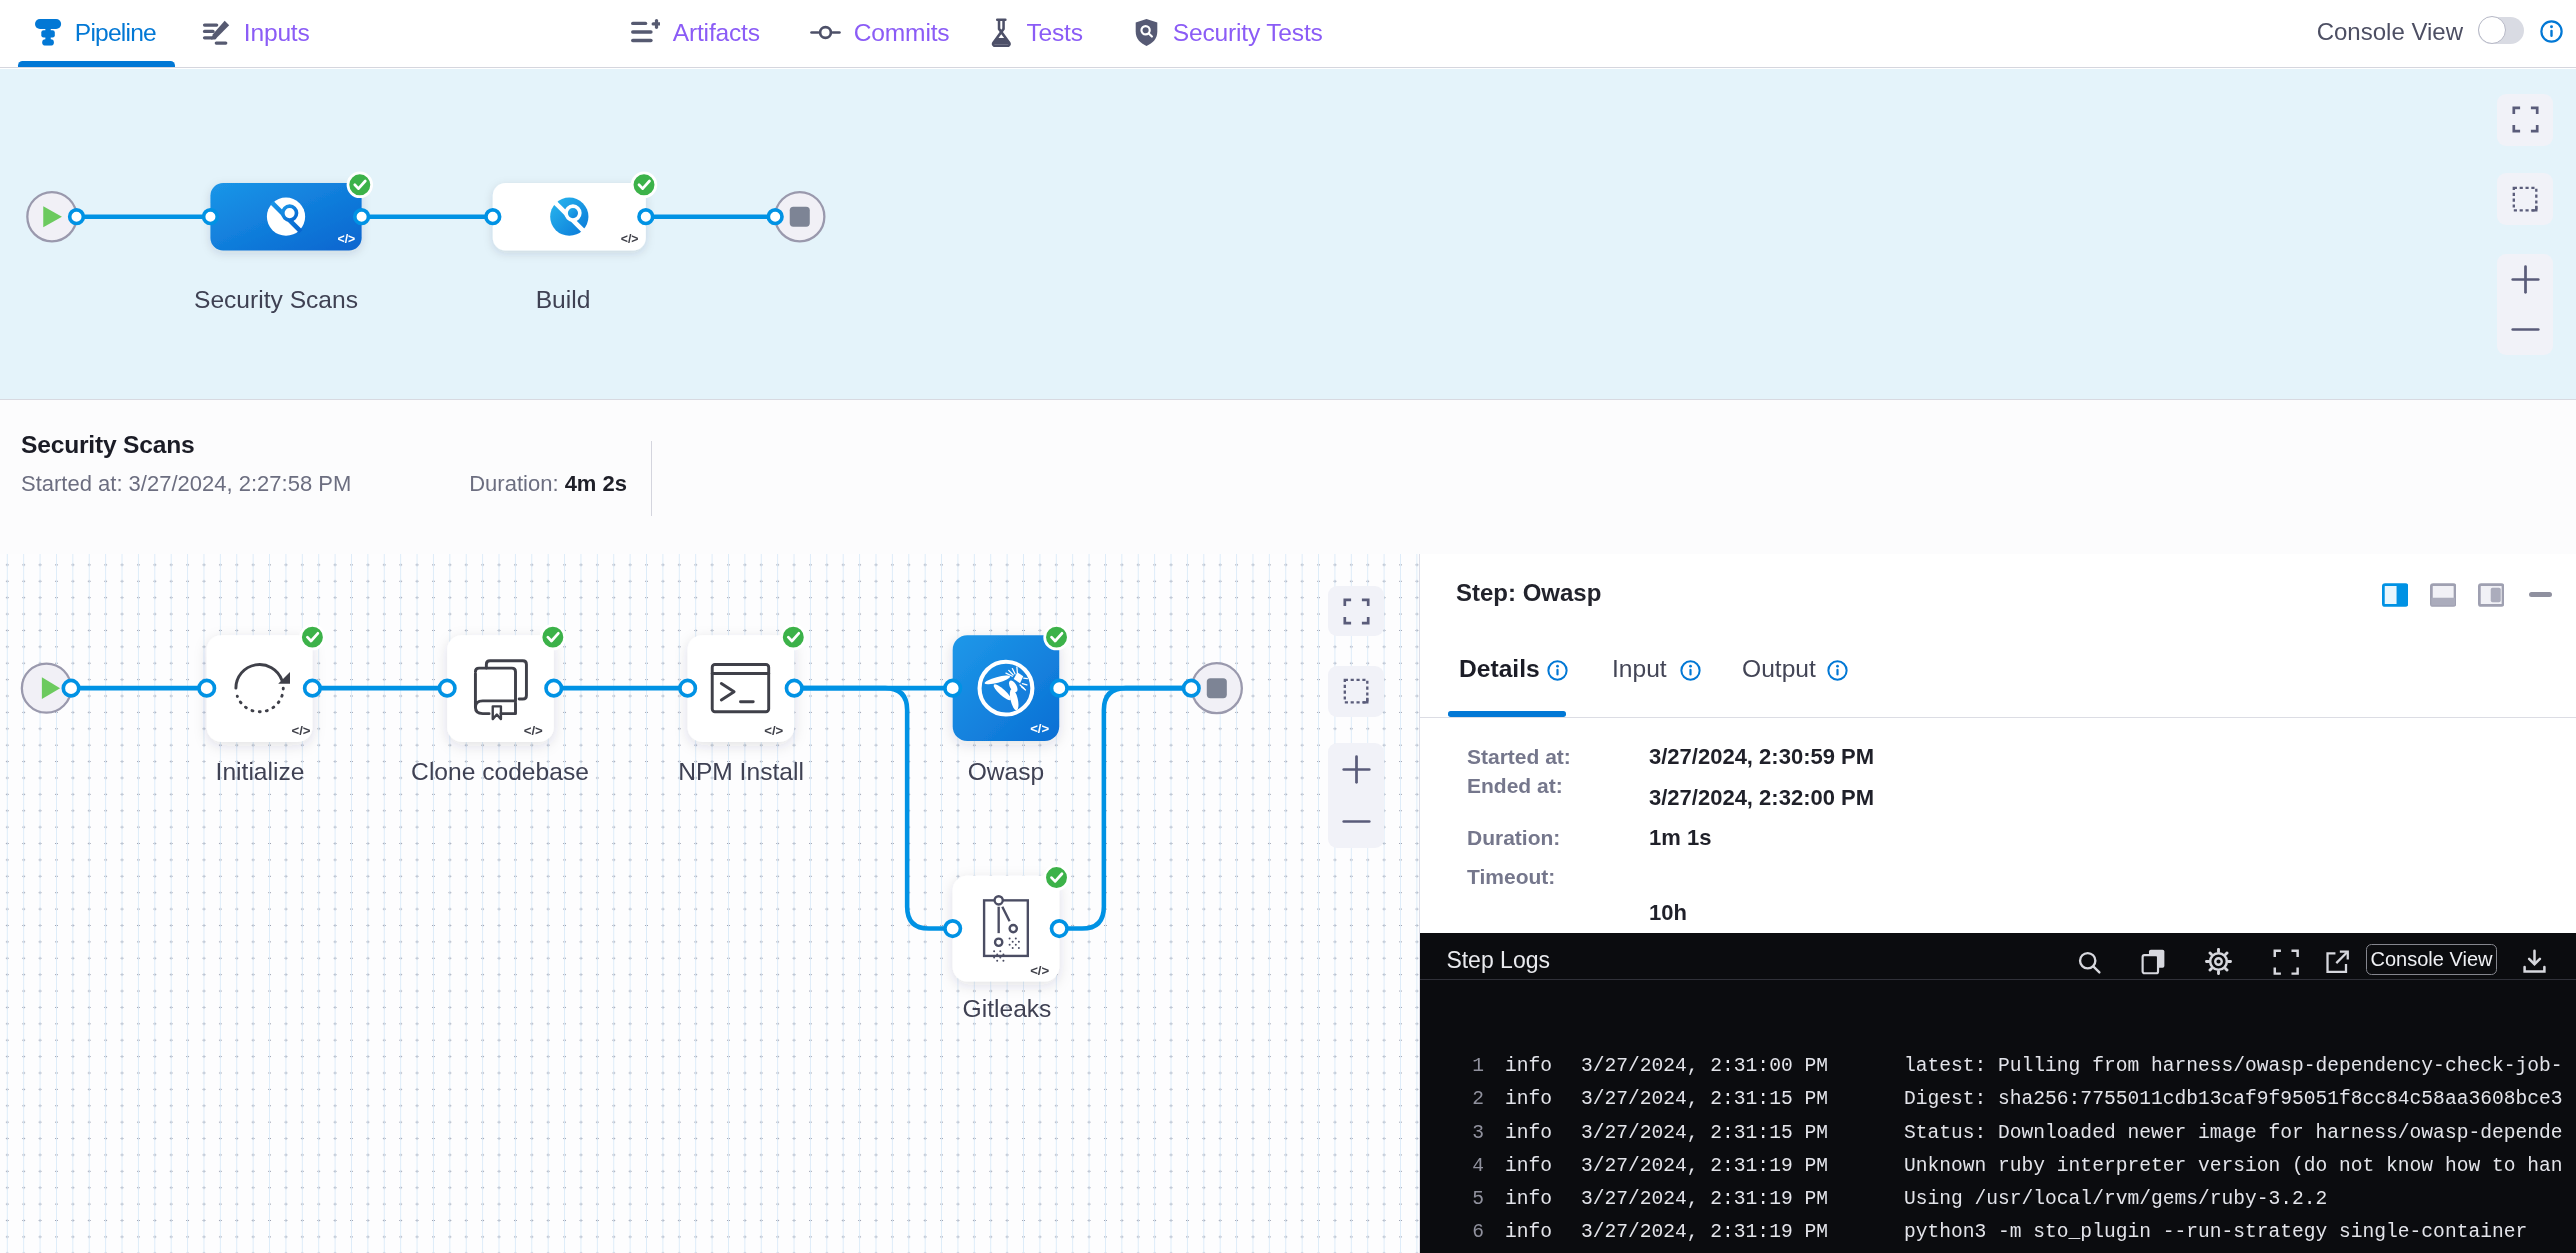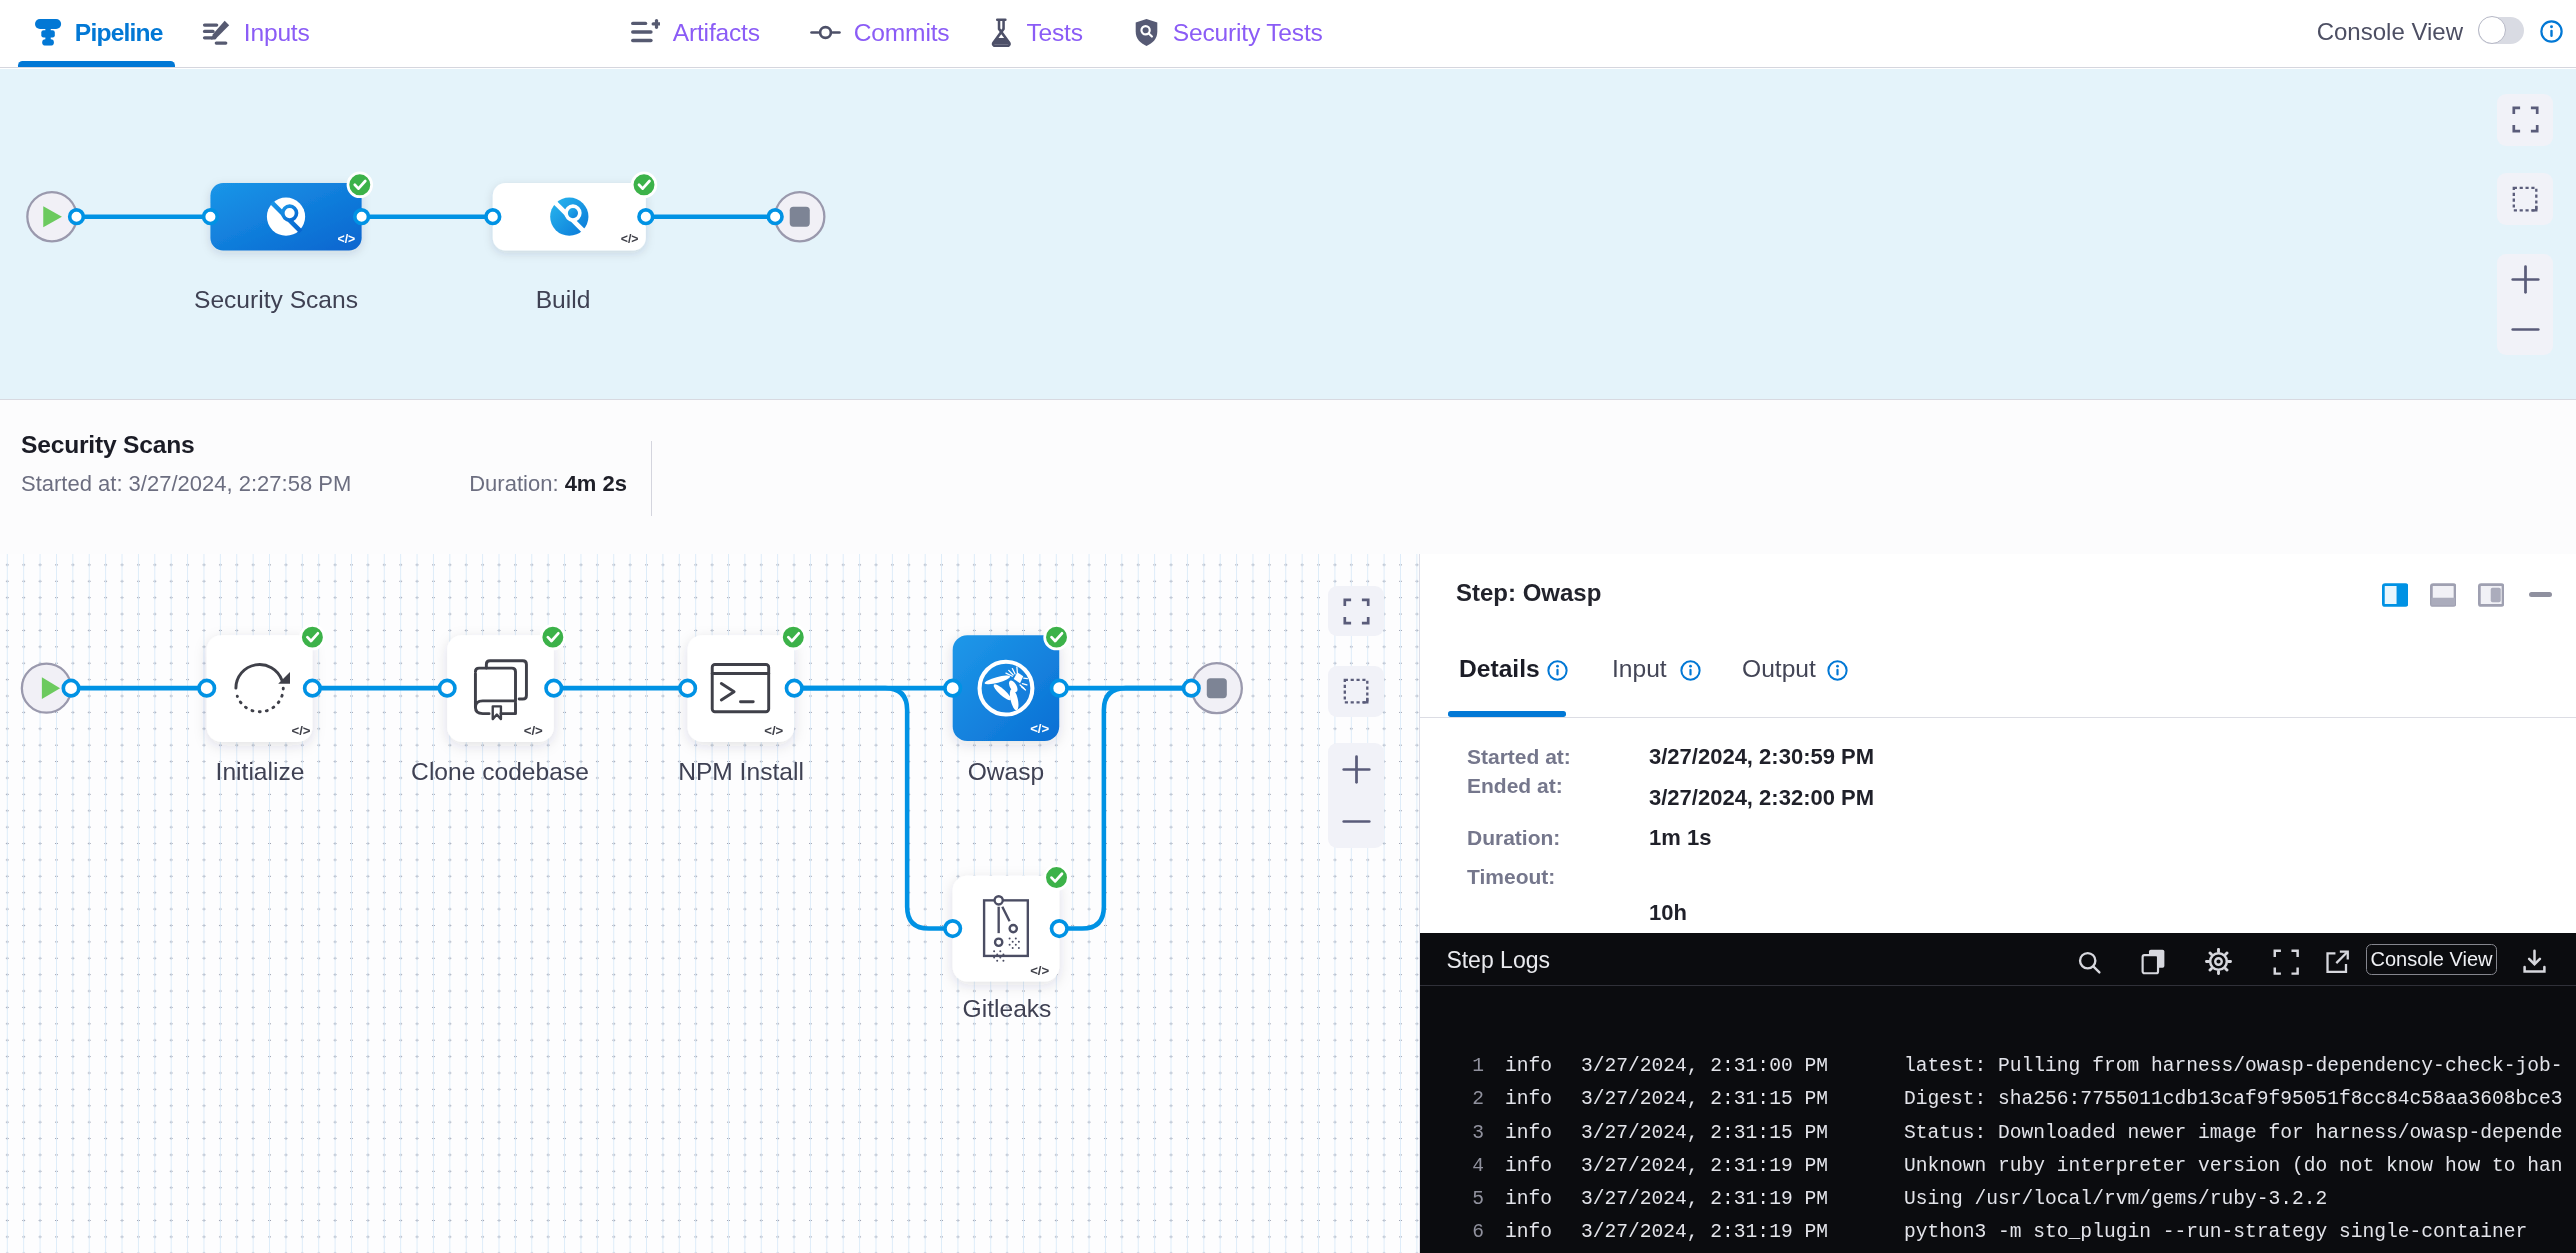--- a/index.html
+++ b/index.html
@@ -2,21 +2,21 @@
 <html style="font-size:14.6px"><head>
 <meta charset="utf-8">
 <style>
 * { margin:0; padding:0; box-sizing:border-box; }
 html,body { width:2576px; height:1253px; overflow:hidden; }
 body { font-family:"Liberation Sans", sans-serif; position:relative; background:#fff; }
 
 
 .topbar { position:absolute; left:0; top:0; width:2576px; height:68px; background:#fff; border-bottom:1.8px solid #d5d6de; z-index:5; }
 .tab { position:absolute; top:0; height:65px; display:flex; align-items:center; gap:12.8px; font-size:24.6px; color:#8b5cf6; font-weight:400; letter-spacing:-0.2px; }
-.tab.active { color:#0278d5; font-weight:700; letter-spacing:-0.8px; }
+.tab.active { color:#0278d5; font-weight:400; letter-spacing:-0.8px; }
 .tabline { position:absolute; left:18px; top:61px; width:157px; height:6.4px; background:#0278d5; border-radius:4.6px 4.6px 0 0; }
 .cv-label { position:absolute; right:113px; left:auto; top:0; height:64px; display:flex; align-items:center; font-size:24px; color:#4d4f63; }
 .toggle { position:absolute; left:2478px; top:17.3px; width:46px; height:27px; border-radius:13.7px; background:#d9dbe3; }
 .toggle .knob { position:absolute; left:0px; top:-0.9px; width:28px; height:28px; border-radius:50%; background:#fff; border:1.8px solid #b6b8c6; }
 .info-top { position:absolute; left:2540px; top:20px; }
 
 
 .stage-canvas { position:absolute; left:0; top:69px; width:2576px; height:330px; background:#e4f3fa; }
 .node-label { position:absolute; transform:translateX(-50%); font-size:24.6px; line-height:1; color:#3f4153; white-space:nowrap; }
 
@@ -44,21 +44,21 @@
 .panel h3 { position:absolute; left:36px; top:24.6px; font-size:24px; font-weight:700; color:#22232c; }
 .ptab { position:absolute; top:101px; font-size:24.6px; color:#434556; font-weight:500; }
 .ptab.active { color:#1b1c26; font-weight:700; }
 .ptab-underline { position:absolute; left:28px; top:157px; width:118px; height:5.5px; background:#0278d5; border-radius:2.7px; }
 .ptab-border { position:absolute; left:0; top:163px; width:1157px; height:0.9px; background:#dcdde4; }
 .drow { position:absolute; font-size:21px; font-weight:700; color:#75778c; }
 .dval { position:absolute; left:229px; font-size:22px; font-weight:700; color:#1f2029; }
 
 
 .console { position:absolute; left:0px; top:379px; width:1157px; height:321px; background:#0b0c0f; }
-.console-head { position:absolute; left:0; top:0; width:1157px; height:53px; border-bottom:0.9px solid #303139;text-align:center; }
+.console-head { position:absolute; left:0; top:0; width:1157px; height:47px; border-bottom:0.9px solid #303139;text-align:center; }
 .console-head .title { position:absolute; left:26.4px; top:13.7px; font-size:23px; color:#e9eaee; }
 .cv-btn { position:absolute; left:946px; top:11px; width:131px; height:31px; border:1.8px solid #85868e; border-radius:5.5px; color:#eff0f4; font-size:20px; display:flex; align-items:center; justify-content:center; }
 .logs { position:absolute; left:0; top:53px; width:1157px; height:262px; font-family:"Liberation Mono", monospace; font-size:19.6px; color:#e3e4ea; }
 .logline { position:absolute; white-space:pre; }
 .logline .num { color:#90919d; }
 </style>
 </head>
 <body>
 
 <div class="topbar">

